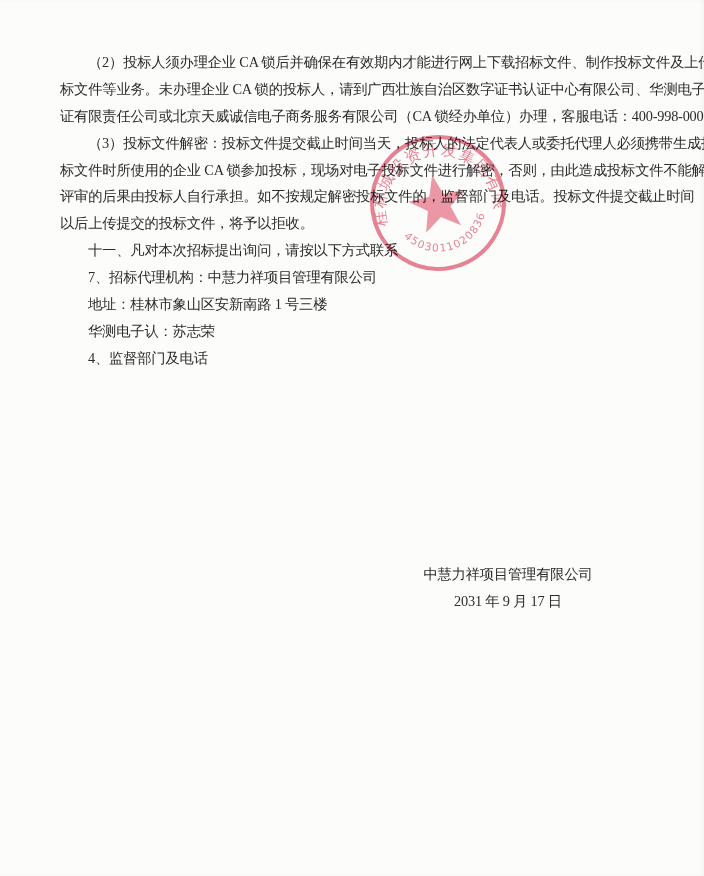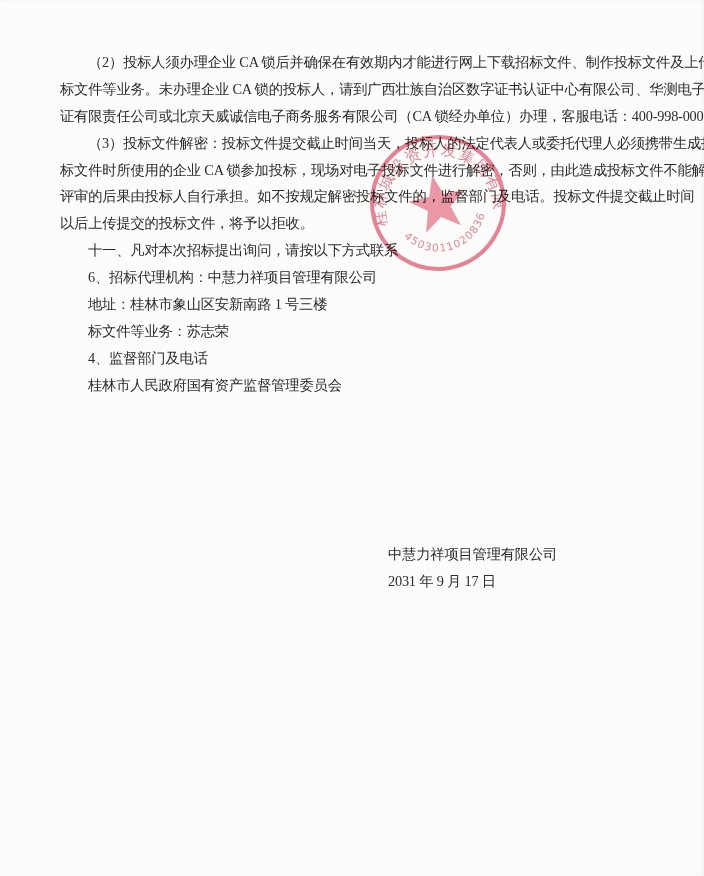--- a/index.html
+++ b/index.html
@@ -19,21 +19,22 @@
   }
   .line{
     height:26.9px;line-height:26.9px;
     font-size:14.3px;
     white-space:nowrap;
     letter-spacing:-0.2px;
   }
   .line.indent{padding-left:28px;}
   .signature{
     position:absolute;
-    left:388px;top:541px;width:240px;
+    left:388px;top:561px;width:240px;
+    text-align:center;
   }
   .signature .line{height:27px;line-height:27px;}
   .stamp{
     position:absolute;
     left:362px;top:131px;
     width:152px;height:144px;
     mix-blend-mode:multiply;
     opacity:0.82;
     pointer-events:none;
   }
@@ -45,25 +46,24 @@
 
   <div class="doc">
     <div class="line indent">（2）投标人须办理企业 CA 锁后并确保在有效期内才能进行网上下载招标文件、制作投标文件及上传投</div>
     <div class="line">标文件等业务。未办理企业 CA 锁的投标人，请到广西壮族自治区数字证书认证中心有限公司、华测电子认</div>
     <div class="line">证有限责任公司或北京天威诚信电子商务服务有限公司（CA 锁经办单位）办理，客服电话：400-998-0000。</div>
     <div class="line indent">（3）投标文件解密：投标文件提交截止时间当天，投标人的法定代表人或委托代理人必须携带生成投</div>
     <div class="line">标文件时所使用的企业 CA 锁参加投标，现场对电子投标文件进行解密，否则，由此造成投标文件不能解密</div>
     <div class="line">评审的后果由投标人自行承担。如不按规定解密投标文件的，监督部门及电话。投标文件提交截止时间</div>
     <div class="line">以后上传提交的投标文件，将予以拒收。</div>
     <div class="line indent">十一、凡对本次招标提出询问，请按以下方式联系</div>
-    <div class="line indent">6、招标代理机构：中慧力祥项目管理有限公司</div>
+    <div class="line indent">7、招标代理机构：中慧力祥项目管理有限公司</div>
     <div class="line indent">地址：桂林市象山区安新南路 1 号三楼</div>
-    <div class="line indent">标文件等业务：苏志荣</div>
+    <div class="line indent">华测电子认：苏志荣</div>
     <div class="line indent">4、监督部门及电话</div>
-    <div class="line indent">桂林市人民政府国有资产监督管理委员会</div>
   </div>
 
   <div class="signature">
     <div class="line">中慧力祥项目管理有限公司</div>
     <div class="line">2031 年 9 月 17 日</div>
   </div>
 
   <svg class="stamp" viewBox="0 0 150 142" xmlns="http://www.w3.org/2000/svg">
     <g transform="rotate(-12 75 71)" fill="none">
       <circle cx="75" cy="71" r="65" stroke="#e5697f" stroke-width="4"></circle>

